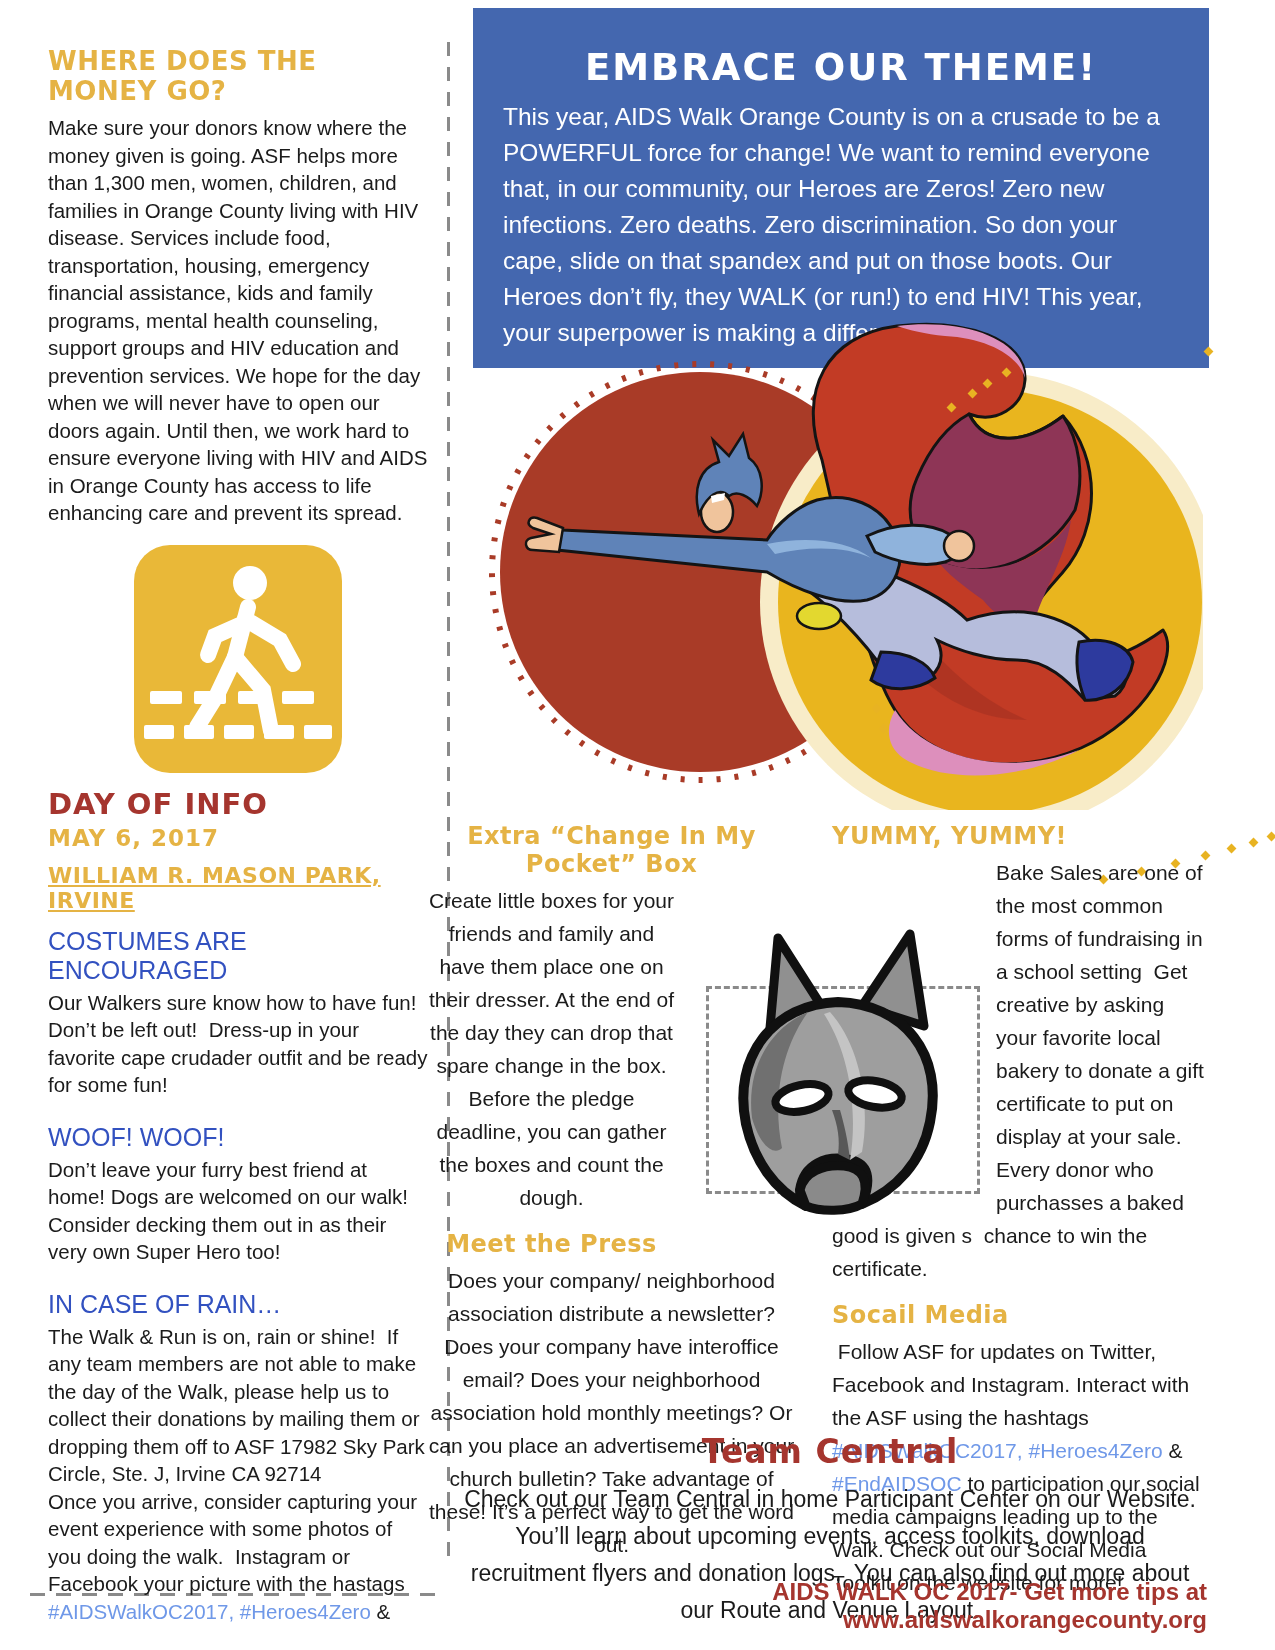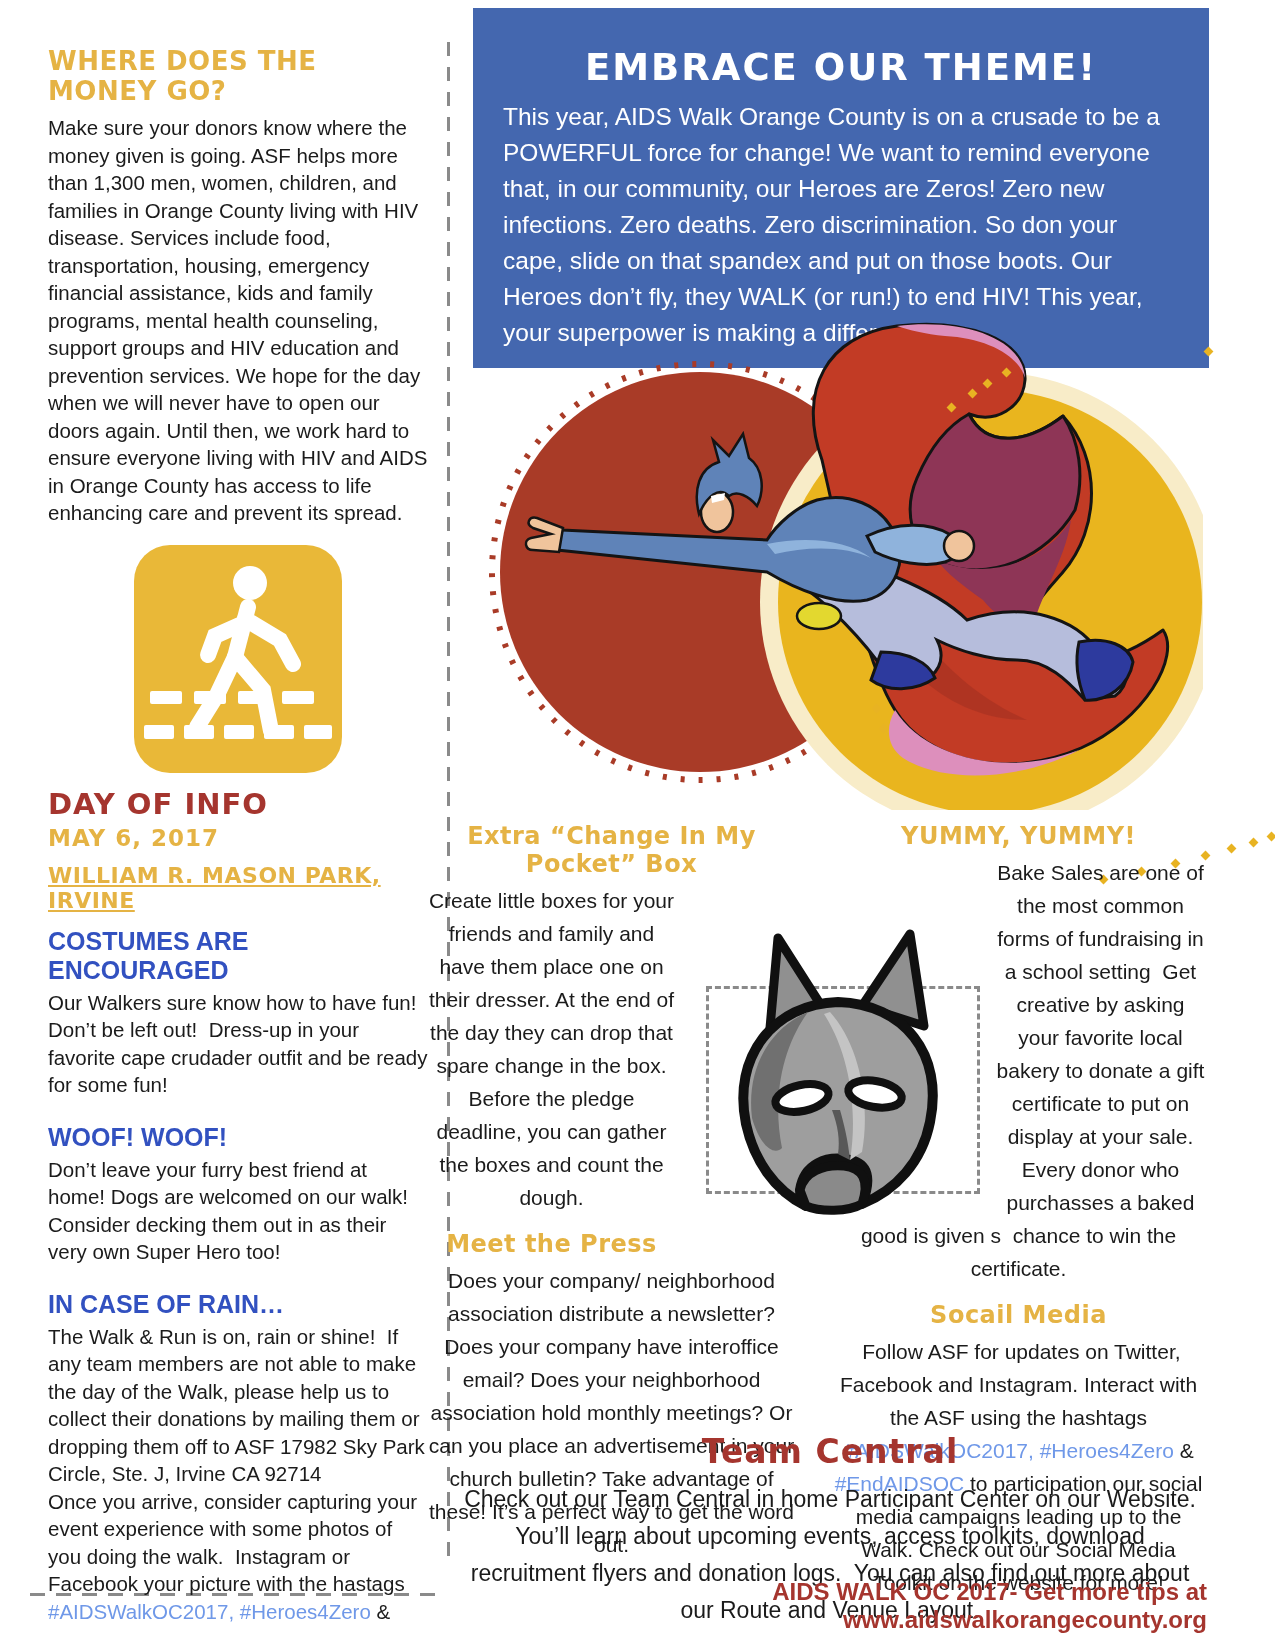--- a/index.html
+++ b/index.html
@@ -15,41 +15,41 @@
 
   
   .left-col{position:absolute;left:48px;top:46px;width:380px;}
   .h-money{margin:0 0 8px 0;font-size:26px;color:var(--accent-yellow,#E8B84B);}
   .left-col p.body{margin:0;font-size:20.5px;line-height:27.5px;white-space:pre-wrap;}
   .walk-wrap{display:block;width:212px;margin:16px auto 0 auto;}
   .center{}
   .h-day{margin:8px 0 0 0;font-size:29px;color:var(--brick-red,#A5352E);letter-spacing:1px;}
   .h-date{margin:4px 0 0 0;font-size:23px;color:var(--accent-yellow,#E8B84B);letter-spacing:1px;}
   .h-loc{margin:12px 0 0 0;font-size:22px;color:var(--accent-yellow,#E8B84B);letter-spacing:.5px;text-decoration:underline;}
-  .h-blue{margin:14px 0 4px 0;font-size:25px;font-weight:bold;color:var(--heading-blue,#3251C0);
+  .h-blue{margin:14px 0 4px 0;font-size:25px;font-weight:normal;color:var(--heading-blue,#3251C0);
           font-family:"Liberation Sans",sans-serif;}
   .h-blue.sp{margin-top:24px;}
   .tag{color:var(--link-blue,#6F98E8);text-decoration:none;}
   .sep{color:var(--link-blue,#6F98E8);}
   .amp{color:#1b1b1b;}
 
   
   .theme-box{position:absolute;left:467px;top:8px;width:736px;height:360px;
              background:var(--box-blue,#4467AF);color:#ffffff;margin-left:6px;}
   .theme-title{margin:38px 0 10px 0;text-align:center;font-size:37px;color:#fff;letter-spacing:2px;}
   .theme-body{margin:0;padding:0 26px 0 30px;font-size:24.5px;line-height:36px;white-space:pre-wrap;}
 
   
   .hero-svg{position:absolute;left:467px;top:300px;pointer-events:none;}
   .diamond{position:absolute;width:7px;height:7px;background:#E8B322;transform:rotate(45deg);}
 
   
   .col{position:absolute;top:822px;}
   .col-mid{left:428px;width:367px;text-align:center;}
-  .col-right{left:832px;width:373px;text-align:center;}
+  .col-right{left:832px;width:373px;}
   .h-col{margin:0 0 6px 0;font-size:24px;color:var(--accent-yellow,#E3AF3E);letter-spacing:.5px;}
   .h-col.h2m{margin-top:16px;}
   .col p{margin:0;font-size:21px;line-height:33px;white-space:pre-wrap;}
   .spacer-r{float:right;width:120px;height:230px;margin-top:132px;}
   .spacer-l{float:left;width:150px;height:212px;margin-top:132px;margin-right:14px;}
 
   
   .mask-box{position:absolute;left:706px;top:986px;width:268px;height:202px;
             border:3px dashed #8a8a8a;}
   .mask-svg{position:absolute;left:712px;top:928px;}

